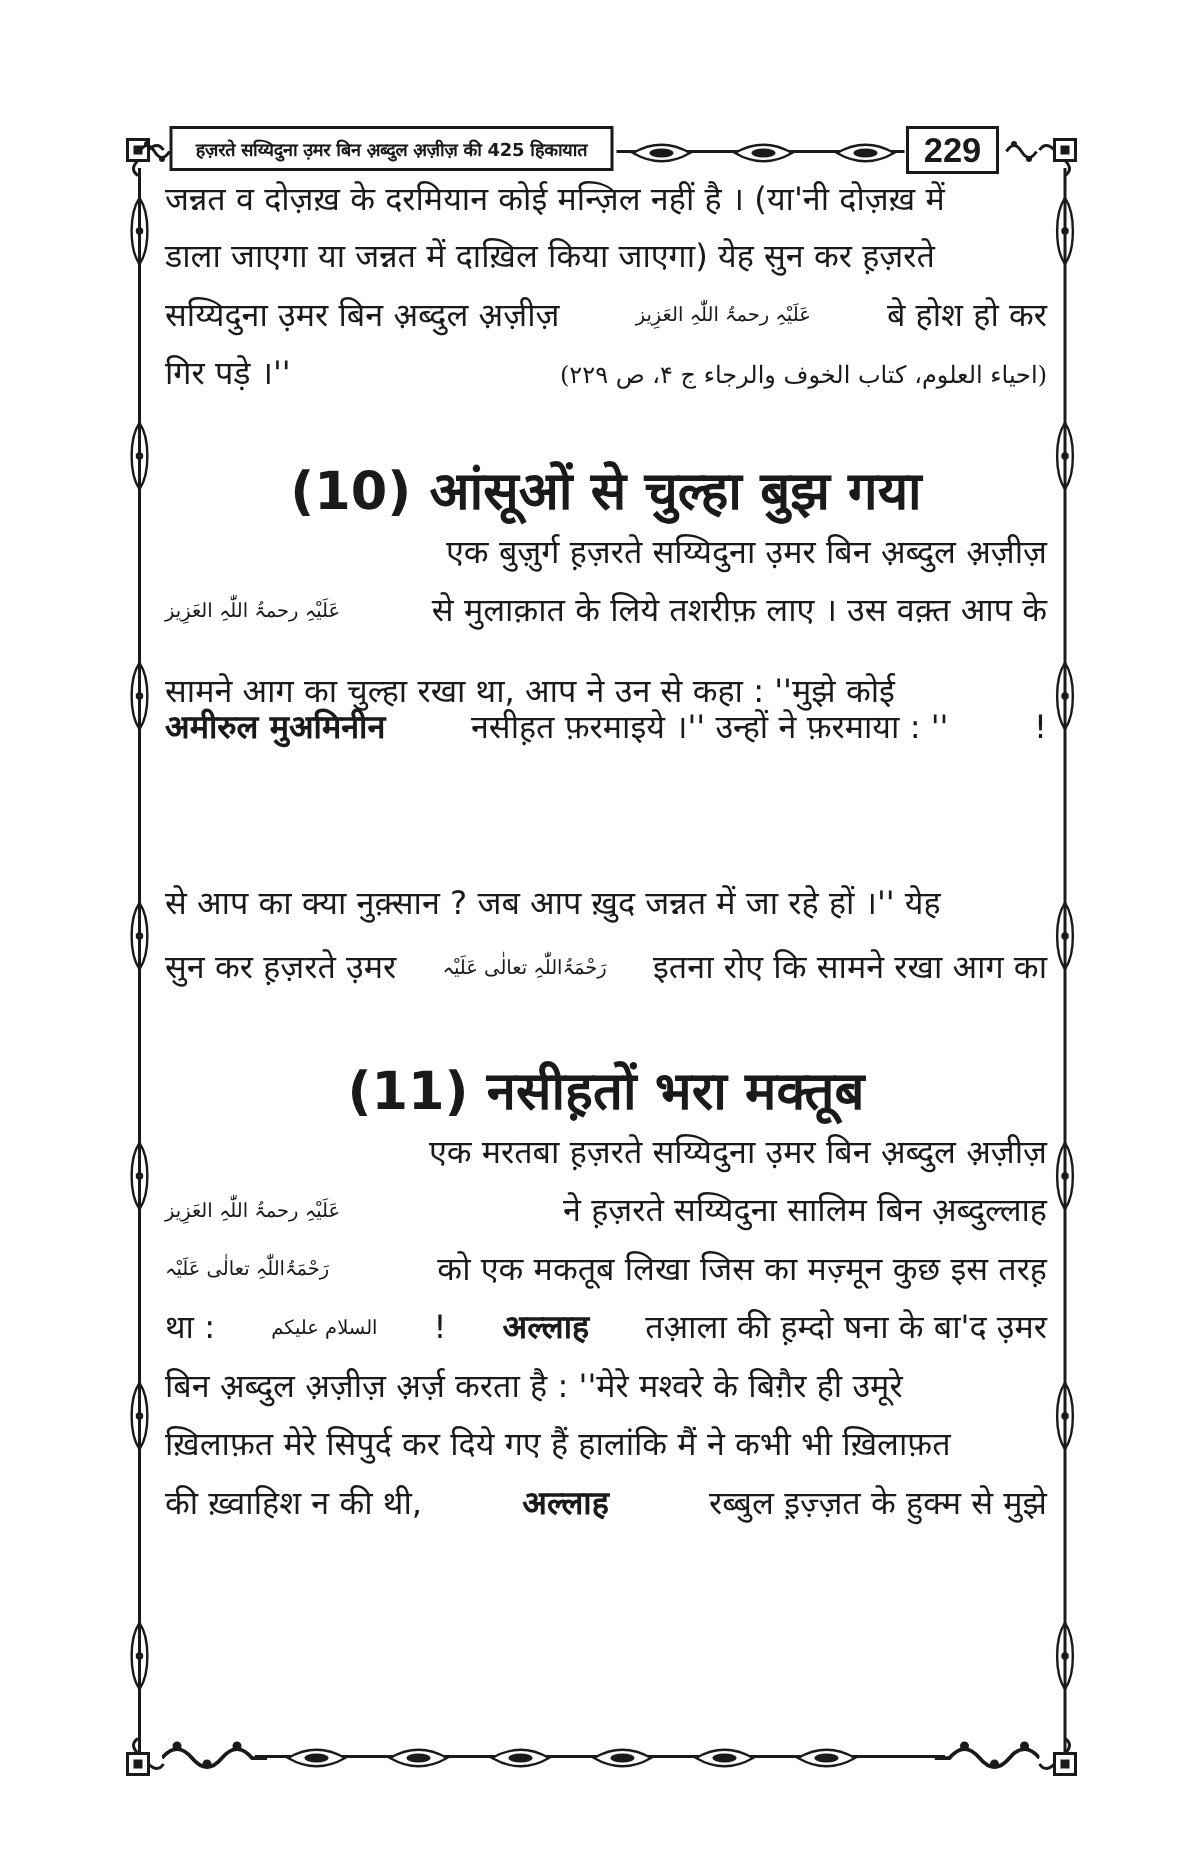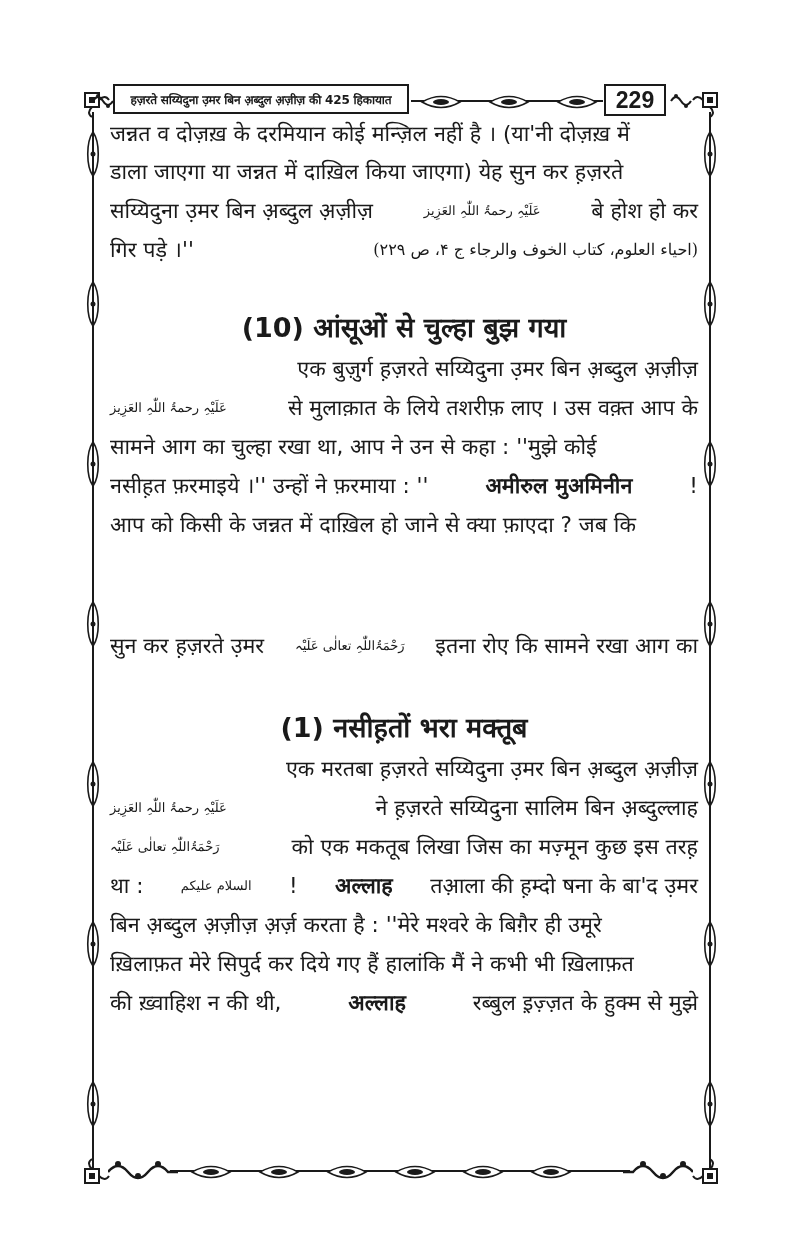--- a/index.html
+++ b/index.html
@@ -39,21 +39,21 @@
     
     .line { position: absolute; left: 110px; width: 588px; height: 32px; font-size: 21.5px; line-height: 32px;
       white-space: nowrap; display: flex; justify-content: space-between; align-items: center; }
     .line.indent { padding-left: 70px; box-sizing: border-box; justify-content: flex-end; }
     .line.left { justify-content: flex-start; gap: 8px; }
     .line .w { display: inline-block; }
     .arabic { font-family: "DejaVu Serif", serif; font-size: 13px; direction: rtl; unicode-bidi: isolate; }
     .citation { font-family: "DejaVu Serif", serif; font-size: 16px; direction: rtl; unicode-bidi: isolate; margin-left: auto; }
     .bold-word { font-weight: bold; font-family: "DejaVu Serif", serif; }
     .heading { position: absolute; left: 110px; width: 588px; height: 40px; text-align: center;
-      font-size: 27px; font-weight: bold; line-height: 40px; white-space: nowrap; }
+      font-size: 35px; font-weight: bold; line-height: 40px; white-space: nowrap; }
   </style>
 </head>
 <body>
 
 <div class="page">
 
   <div class="corner corner-tl">
     <svg viewBox="0 0 26 26">
         <rect x="1" y="1" width="14" height="14" fill="none" stroke="#1a1a1a" stroke-width="2"></rect>
         <rect x="5" y="5" width="6" height="6" fill="#1a1a1a"></rect>
@@ -189,38 +189,38 @@
 
   <div class="heading" style="top:308px">(10) आंसूओं से चुल्हा बुझ गया</div>
 
   <div class="line indent" style="top:353px">
     <span class="w" style="margin-left:auto">एक बुज़ुर्ग ह़ज़रते सय्यिदुना उ़मर बिन अ़ब्दुल अ़ज़ीज़</span>
   </div>
   <div class="line" style="top:392px">
     <span class="w arabic">عَلَیْہِ رحمۃُ اللّٰہِ العَزِیز</span>
     <span class="w">से मुलाक़ात के लिये तशरीफ़ लाए । उस वक़्त आप के</span>
   </div>
-  <div class="line" style="top:431px">
+  <div class="line" style="top:446px">
     <span class="w">सामने आग का चुल्हा रखा था, आप ने उन से कहा : ''मुझे कोई</span>
   </div>
   <div class="line" style="top:470px">
+    <span class="w bold-word">अमीरुल मुअमिनीन</span>
     <span class="w">नसीह़त फ़रमाइये ।'' उन्हों ने फ़रमाया : ''</span>
-    <span class="w bold-word">अमीरुल मुअमिनीन</span>
     <span class="w">!</span>
   </div>
-  <div class="line" style="top:509px">
-    <span class="w">आप को किसी के जन्नत में दाख़िल हो जाने से क्या फ़ाएदा ? जब कि</span>
+  <div class="line" style="top:587px">
+    <span class="w">से आप का क्या नुक़्सान ? जब आप ख़ुद जन्नत में जा रहे हों ।'' येह</span>
   </div>
   <div class="line" style="top:630px">
     <span class="w">सुन कर ह़ज़रते उ़मर</span>
     <span class="w arabic">رَحْمَۃُاللّٰہِ تعالٰی عَلَیْہ</span>
     <span class="w">इतना रोए कि सामने रखा आग का</span>
   </div>
 
-  <div class="heading" style="top:708px">(1) नसीह़तों भरा मक्तूब</div>
+  <div class="heading" style="top:708px">(11) नसीह़तों भरा मक्तूब</div>
 
   <div class="line indent" style="top:753px">
     <span class="w" style="margin-left:auto">एक मरतबा ह़ज़रते सय्यिदुना उ़मर बिन अ़ब्दुल अ़ज़ीज़</span>
   </div>
   <div class="line" style="top:792px">
     <span class="w arabic">عَلَیْہِ رحمۃُ اللّٰہِ العَزِیز</span>
     <span class="w">ने ह़ज़रते सय्यिदुना सालिम बिन अ़ब्दुल्लाह</span>
   </div>
   <div class="line" style="top:831px">
     <span class="w arabic">رَحْمَۃُاللّٰہِ تعالٰی عَلَیْہ</span>

